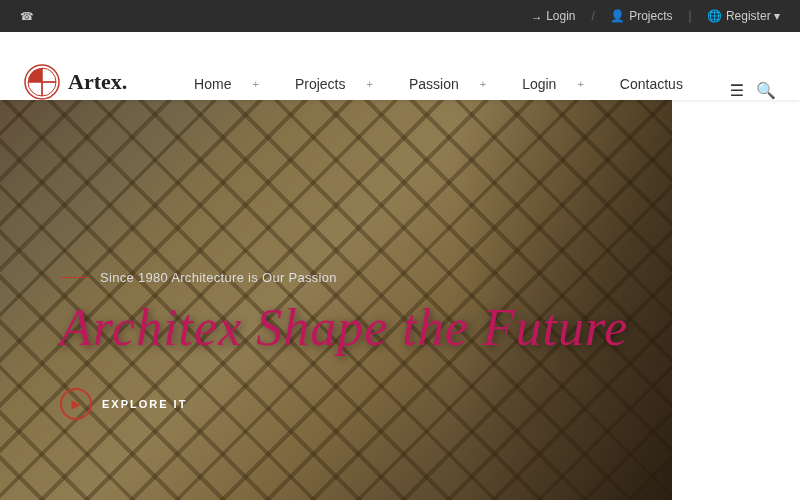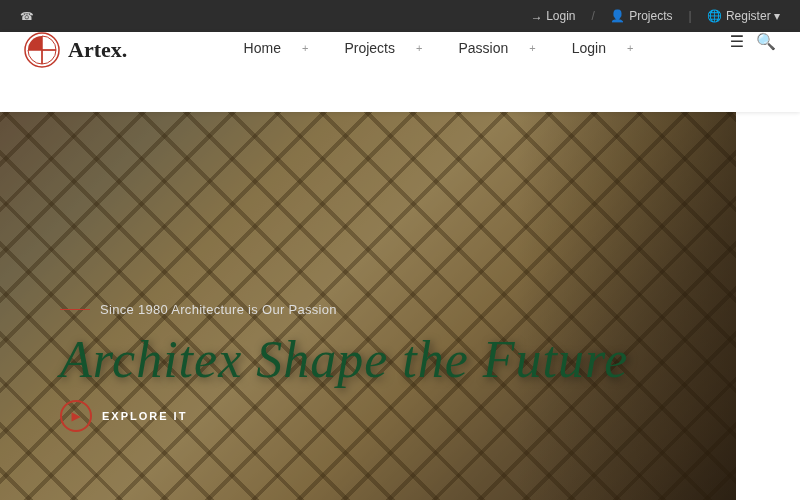--- a/index.html
+++ b/index.html
@@ -32,23 +32,23 @@
       text-decoration: none;
     }
     .top-bar-right .divider {
       color: #666;
     }
     .phone-icon { font-size: 11px; }
 
     
     .navbar {
       background: #fff;
-      height: 80px;
-      display: flex;
-      align-items: flex-start;
+      height: 68px;
+      display: flex;
+      align-items: flex-end;
       padding: 0 24px;
       box-shadow: 0 1px 4px rgba(0,0,0,0.1);
       position: relative;
       z-index: 10;
     }
     .logo {
       display: flex;
       align-items: center;
       gap: 8px;
       margin-right: 40px;
@@ -92,21 +92,21 @@
     }
     .hamburger-icon, .search-icon {
       font-size: 16px;
       color: #333;
       cursor: pointer;
     }
 
     
     .hero {
       position: relative;
-      width: 736px;
+      width: 672px;
       height: 400px;
       overflow: hidden;
     }
     .hero-bg {
       position: absolute;
       inset: 0;
       background: linear-gradient(
         135deg,
         #8B7355 0%,
         #A0926A 15%,
@@ -163,23 +163,23 @@
       width: 30px;
       height: 1px;
       background: #c0392b;
     }
     .hero-title {
       font-size: 52px;
       font-weight: 300;
       font-family: Georgia, 'Times New Roman', serif;
       font-style: italic;
       line-height: 1.1;
-      color: #14532d;
+      color: #be185d;
       text-shadow: 2px 2px 8px rgba(0,0,0,0.5);
-      margin-bottom: 12px;
+      margin-bottom: 32px;
       letter-spacing: 1px;
     }
     .explore-btn {
       display: flex;
       align-items: center;
       gap: 10px;
       cursor: pointer;
     }
     .explore-circle {
       width: 32px;
@@ -267,20 +267,23 @@
       <span class="nav-plus">+</span>
     </div>
     <div class="nav-item">
       <span>Passion</span>
       <span class="nav-plus">+</span>
     </div>
     <div class="nav-item">
       <span>Login</span>
       <span class="nav-plus">+</span>
     </div>
+    <div class="nav-item">
+      <span>Contactus</span>
+    </div>
   </div>
 
   <div class="nav-right">
     <span class="hamburger-icon">☰</span>
     <span class="search-icon">🔍</span>
   </div>
 </div>
 
 <div class="hero">
   <div class="hero-bg"></div>

